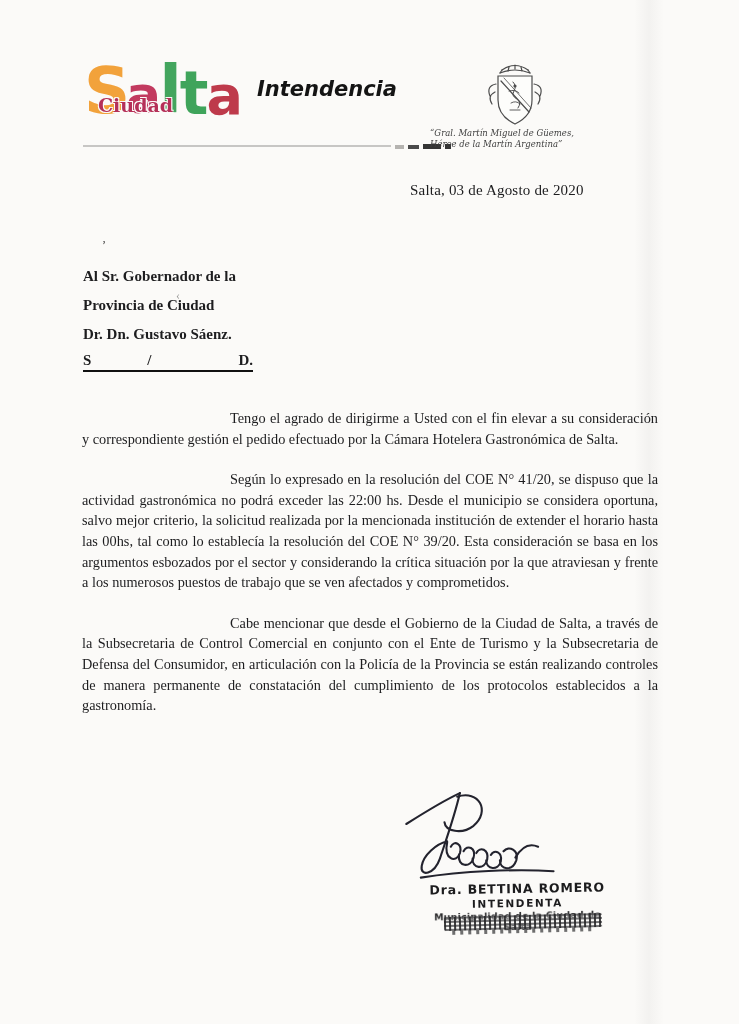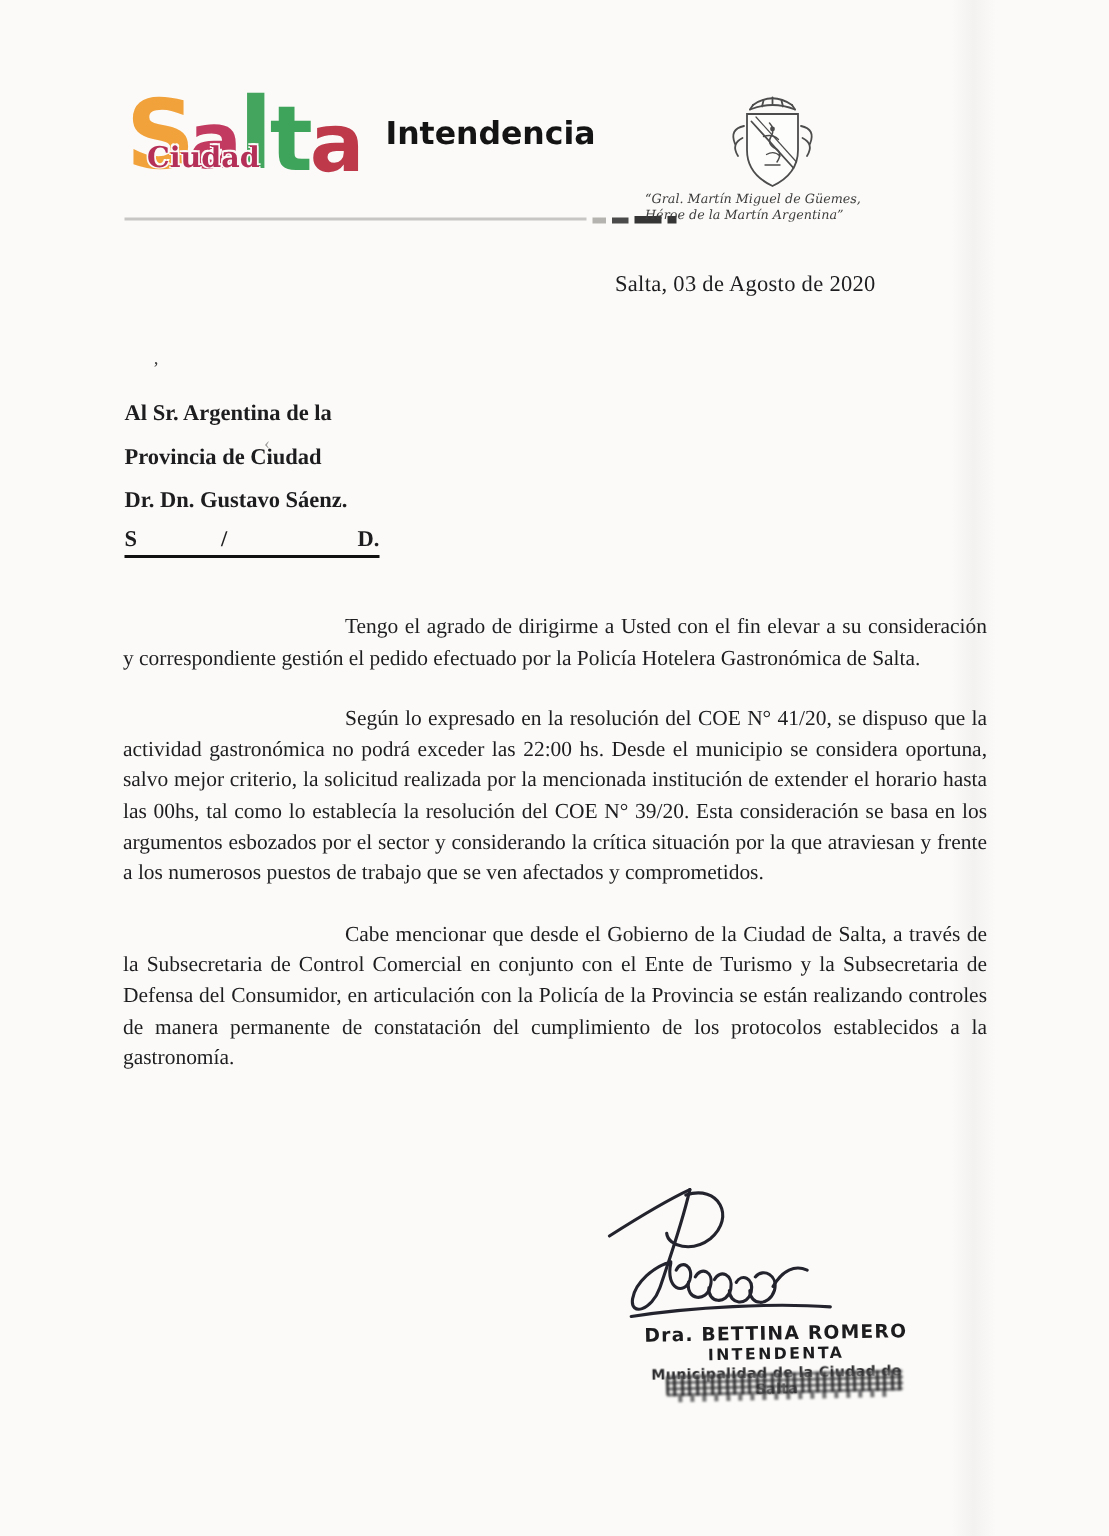--- a/index.html
+++ b/index.html
@@ -12,21 +12,21 @@
   .logo-word{display:flex;align-items:flex-end;font-family:"DejaVu Sans",sans-serif;font-weight:bold;position:relative;}
   .logo-word span{display:block;}
   .gl0{font-size:64px;line-height:.80;}
   .gl1{font-size:52px;line-height:.80;margin-left:-4px;}
   .gl2{font-size:66px;line-height:.80;margin-left:-2px;}
   .gl3{font-size:60px;line-height:.80;margin-left:-2px;}
   .gl4{font-size:54px;line-height:.80;margin-left:-2px;}
   .ciudad{position:absolute;left:14px;top:30px;font-family:"DejaVu Serif",serif;
           font-weight:bold;font-size:19px;
           text-shadow:1px 1px 0 #fbfaf8,-1px -1px 0 #fbfaf8,1px -1px 0 #fbfaf8,-1px 1px 0 #fbfaf8;}
-  .intendencia{font-family:"DejaVu Sans",sans-serif;font-weight:bold;
+  .intendencia{font-family:"DejaVu Sans",sans-serif;font-weight:bold;font-style:italic;
                font-size:21px;color:#141414;margin:0 0 16px 14px;}
   .rule{left:83px;top:145px;width:308px;height:2px;background:#c7c6c4;}
   .rule-dashes{left:395px;top:144px;display:flex;align-items:center;gap:4px;}
   .rule-dashes i{display:block;height:4px;}
   .d1{width:9px;background:#b5b3b0;}
   .d2{width:11px;background:#4a4a4a;}
   .d3{width:18px;background:#353535;height:5px !important;}
   .d4{width:6px;background:#353535;height:5px !important;}
 
   .crest{left:478px;top:58px;}
@@ -118,32 +118,32 @@
 <div class="abs crest-caption">
   <div>“Gral. Martín Miguel de Güemes,</div>
   <div>Héroe de la Martín Argentina”</div>
 </div>
 
 <div class="abs date-line">Salta, 03 de Agosto de 2020</div>
 
 <span class="abs artifact" style="left:102px;top:238px;">’</span>
 <span class="abs artifact" style="left:176px;top:288px;opacity:.5;">‹</span>
 
-<div class="abs recipient r1">Al Sr. Argentina de la</div>
+<div class="abs recipient r1">Al Sr. Gobernador de la</div>
 <div class="abs recipient r2">Provincia de Ciudad</div>
 <div class="abs recipient r3">Dr. Dn. Gustavo Sáenz.</div>
 
 <div class="abs salutation">
   <span>S</span>
   <span class="sl">/</span>
   <span class="sd">D.</span>
 </div>
 
 <div class="abs body-text">
-  <p>Tengo el agrado de dirigirme a Usted con el fin elevar a su consideración y correspondiente gestión el pedido efectuado por la Policía Hotelera Gastronómica de Salta.</p>
+  <p>Tengo el agrado de dirigirme a Usted con el fin elevar a su consideración y correspondiente gestión el pedido efectuado por la Cámara Hotelera Gastronómica de Salta.</p>
   <p>Según lo expresado en la resolución del COE N° 41/20, se dispuso que la actividad gastronómica no podrá exceder las 22:00 hs. Desde el municipio se considera oportuna, salvo mejor criterio, la solicitud realizada por la mencionada institución de extender el horario hasta las 00hs, tal como lo establecía la resolución del COE N° 39/20. Esta consideración se basa en los argumentos esbozados por el sector y considerando la crítica situación por la que atraviesan y frente a los numerosos puestos de trabajo que se ven afectados y comprometidos.</p>
   <p>Cabe mencionar que desde el Gobierno de la Ciudad de Salta, a través de la Subsecretaria de Control Comercial en conjunto con el Ente de Turismo y la Subsecretaria de Defensa del Consumidor, en articulación con la Policía de la Provincia se están realizando controles de manera permanente de constatación del cumplimiento de los protocolos establecidos a la gastronomía.</p>
 </div>
 
 <div class="abs signature">
   <svg width="182" height="100" viewBox="0 0 190 110" fill="none">
     <g stroke="#23232e" stroke-width="2.3" stroke-linecap="round">
       <path d="M4 44 C26 30 50 16 63 10"></path>
       <path d="M63 10 C57 36 47 64 41 82 C35 99 19 103 21 90 C23 78 37 66 49 63"></path>
       <path d="M60 14 C84 6 97 30 78 46 C65 56 47 52 46 42"></path>

